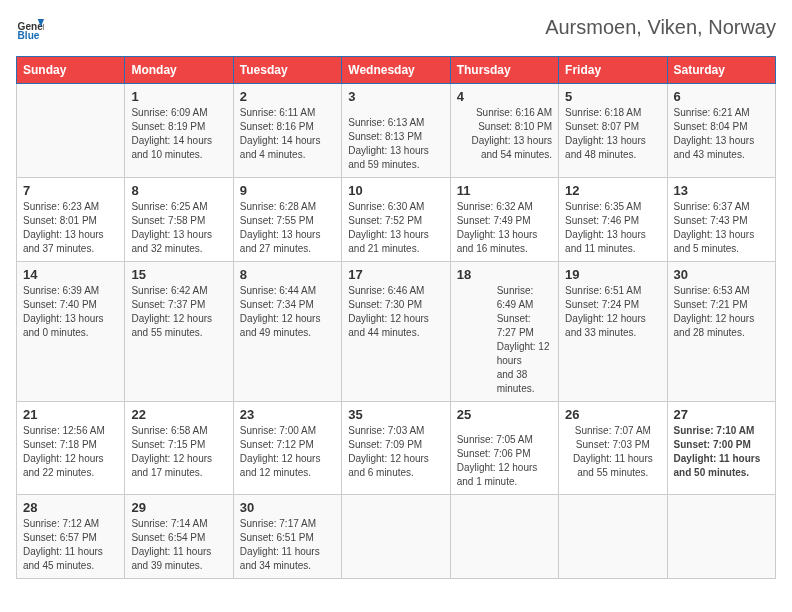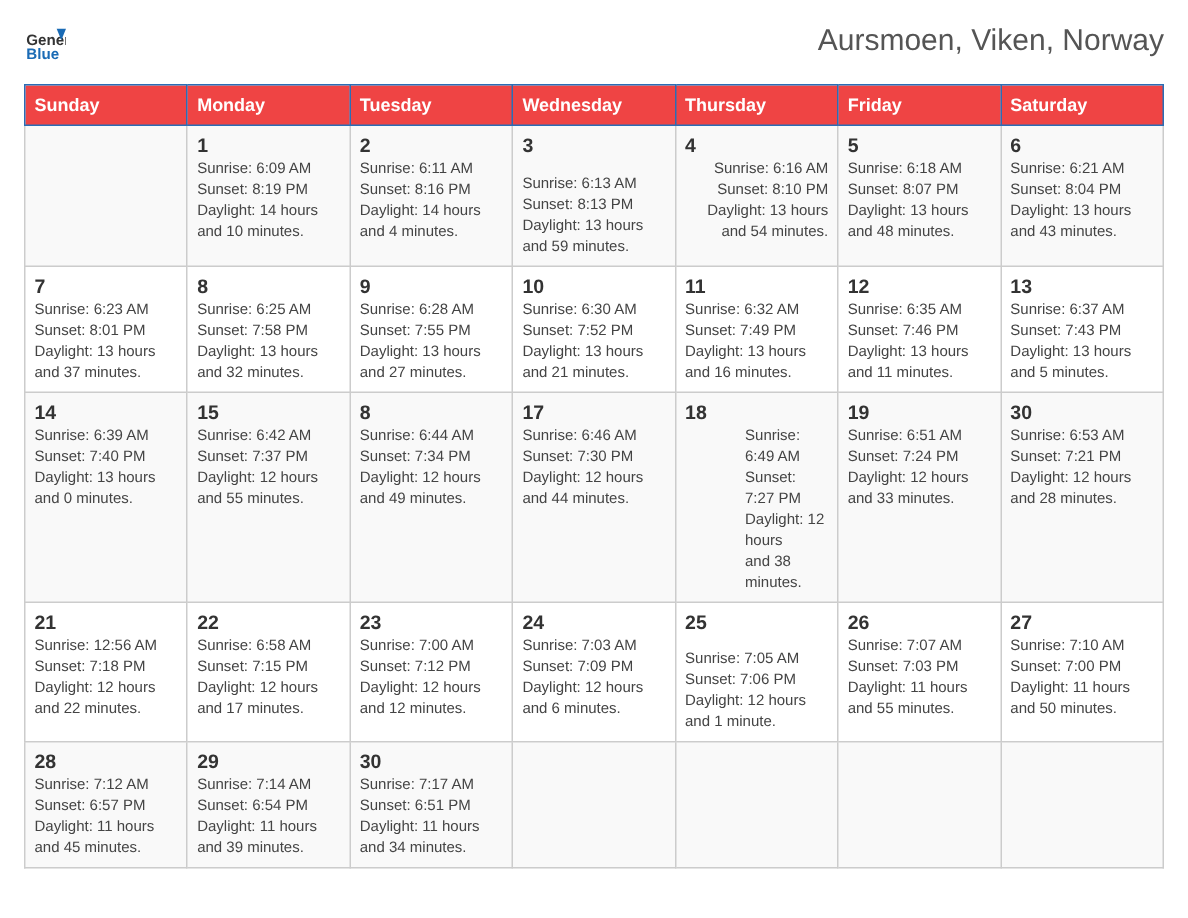--- a/index.html
+++ b/index.html
@@ -272,43 +272,43 @@
 and 17 minutes.</div>
         </td>
         <td>
           <span class="day-num">23</span>
           <div class="day-info" style="white-space: pre-line;">Sunrise: 7:00 AM
 Sunset: 7:12 PM
 Daylight: 12 hours
 and 12 minutes.</div>
         </td>
         <td>
-          <span class="day-num">24</span>
+          <span class="day-num">35</span>
           <div class="day-info" style="white-space: pre-line;">Sunrise: 7:03 AM
 Sunset: 7:09 PM
 Daylight: 12 hours
 and 6 minutes.</div>
         </td>
         <td>
           <span class="day-num">25</span>
           <div class="day-info" style="white-space: pre-line; margin-top: 11px;">Sunrise: 7:05 AM
 Sunset: 7:06 PM
 Daylight: 12 hours
 and 1 minute.</div>
         </td>
         <td>
           <span class="day-num">26</span>
-          <div class="day-info" style="white-space: pre-line;">Sunrise: 7:07 AM
+          <div class="day-info" style="white-space: pre-line; text-align: center;">Sunrise: 7:07 AM
 Sunset: 7:03 PM
 Daylight: 11 hours
 and 55 minutes.</div>
         </td>
         <td>
           <span class="day-num">27</span>
-          <div class="day-info" style="white-space: pre-line;">Sunrise: 7:10 AM
+          <div class="day-info" style="white-space: pre-line; font-weight: bold;">Sunrise: 7:10 AM
 Sunset: 7:00 PM
 Daylight: 11 hours
 and 50 minutes.</div>
         </td>
       </tr>
       <tr>
         <td>
           <span class="day-num">28</span>
           <div class="day-info" style="white-space: pre-line;">Sunrise: 7:12 AM
 Sunset: 6:57 PM

